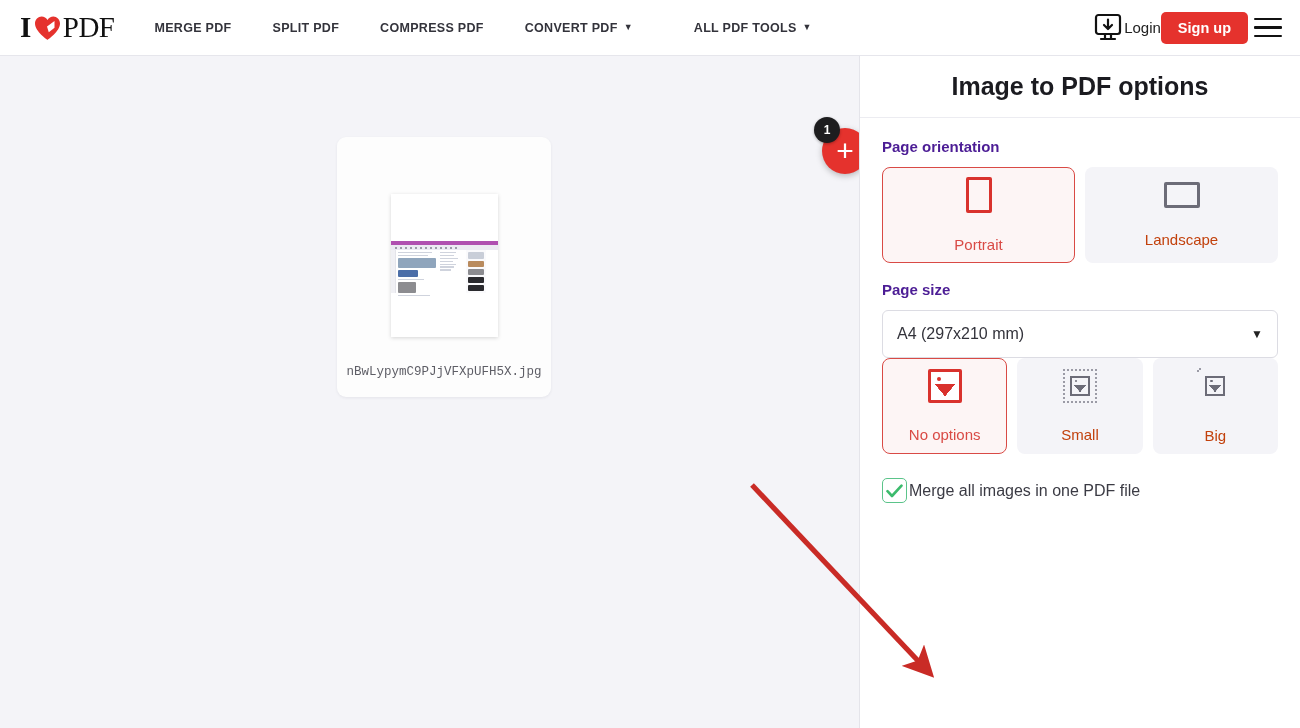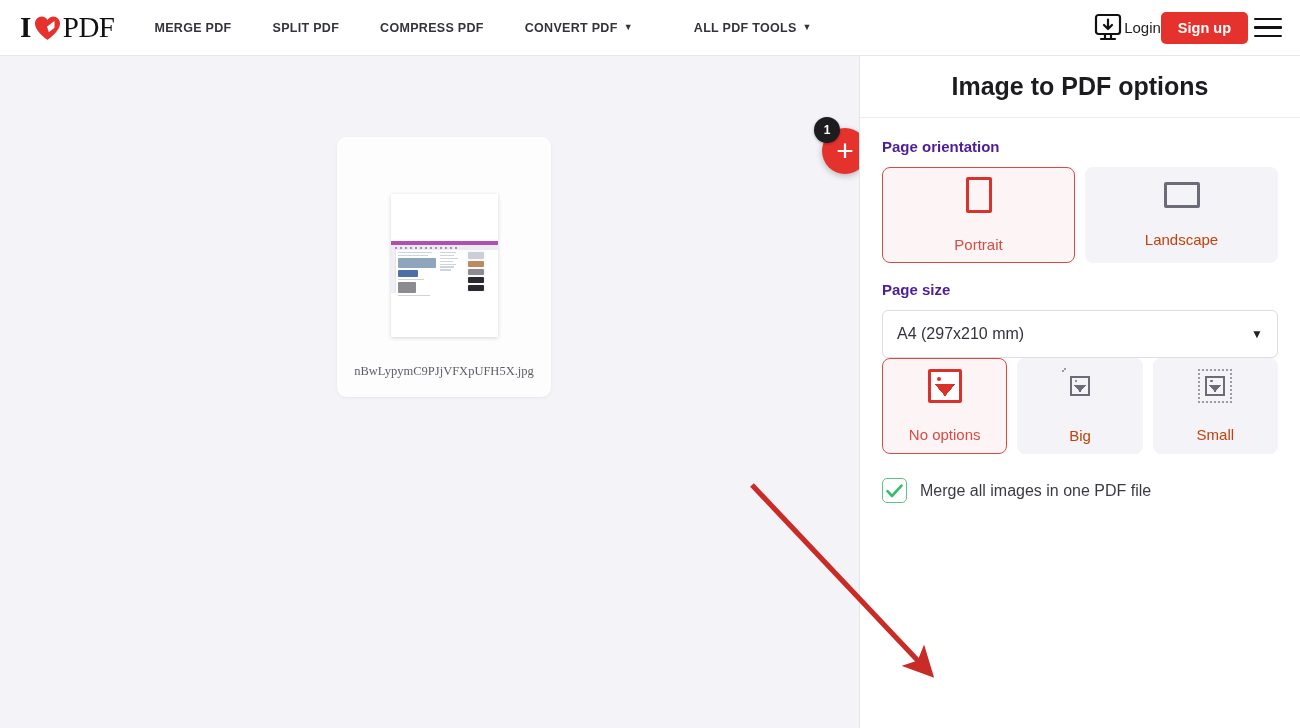--- a/index.html
+++ b/index.html
@@ -102,21 +102,21 @@
   .tb-img.grey { background: #8c8c90; }
   .tb-img.dark { background: #2a2a2e; }
   .tb-img.warm { background: #b98b5e; }
   .tb-thumbrow { height: 7px; background: #c9ced8; margin-bottom: 2px; border-radius: 1px; }
 
   .file-name {
     margin-top: auto; margin-bottom: 18px;
     font-size: 12.5px; color: #5e5e66;
     max-width: 200px; text-align: center;
     overflow: hidden; text-overflow: ellipsis; white-space: nowrap;
-    font-family: Liberation Serif, serif;
+    font-family: Liberation Mono, monospace;
   }
 
   .add-btn {
     position: absolute; left: 822px; top: 72px;
     width: 46px; height: 46px; border-radius: 50%;
     background: #e5322d; border: none; cursor: pointer;
     box-shadow: 0 2px 6px rgba(0,0,0,.25);
     display: flex; align-items: center; justify-content: center;
   }
   .add-btn .plus {
@@ -218,21 +218,21 @@
     border-radius: 6px; background: #fff;
     display: flex; align-items: center; padding: 0 14px;
     font-size: 16px; color: #33333b; cursor: pointer;
     position: relative;
   }
   .select-box .sel-caret {
     margin-left: auto; font-size: 12px; color: #222;
   }
 
   .checkbox-row {
-    display: flex; align-items: center; gap: 13px;
+    display: flex; align-items: center; gap: 2px;
     margin-top: 24px; cursor: pointer;
   }
   .checkbox {
     width: 25px; height: 25px; border-radius: 5px;
     border: 1.6px solid #5bc48a; background: #fff;
     display: flex; align-items: center; justify-content: center;
     flex: none;
   }
   .checkbox svg { display: block; }
   .checkbox-label { font-size: 16px; color: #3b3b44; }
@@ -377,36 +377,36 @@
 
       <div class="opt-row">
         <div class="opt-card selected">
           <span class="ico-img">
             <span class="sun"></span>
               <span class="mtn"></span>
           </span>
           <span class="opt-label">No options</span>
         </div>
         <div class="opt-card">
+          <span class="ico-dash">
+            <span class="inner">
+                <span class="sun2"></span>
+                <span class="mtn2"></span>
+              </span>
+          </span>
+          <span class="opt-label">Small</span>
+        </div>
+        <div class="opt-card">
           <span class="ico-dash big">
             <span class="inner">
                 <span class="sun2"></span>
                 <span class="mtn2"></span>
               </span>
           </span>
           <span class="opt-label">Big</span>
-        </div>
-        <div class="opt-card">
-          <span class="ico-dash">
-            <span class="inner">
-                <span class="sun2"></span>
-                <span class="mtn2"></span>
-              </span>
-          </span>
-          <span class="opt-label">Small</span>
         </div>
       </div>
 
       <div class="checkbox-row">
         <span class="checkbox">
           <svg width="17" height="14" viewBox="0 0 17 14">
             <path d="M1.5 7.2 L6 12 L15.5 1.6" fill="none" stroke="#3cbb6d" stroke-width="2.6" stroke-linecap="round" stroke-linejoin="round"></path>
           </svg>
         </span>
         <span class="checkbox-label">Merge all images in one PDF file</span>

